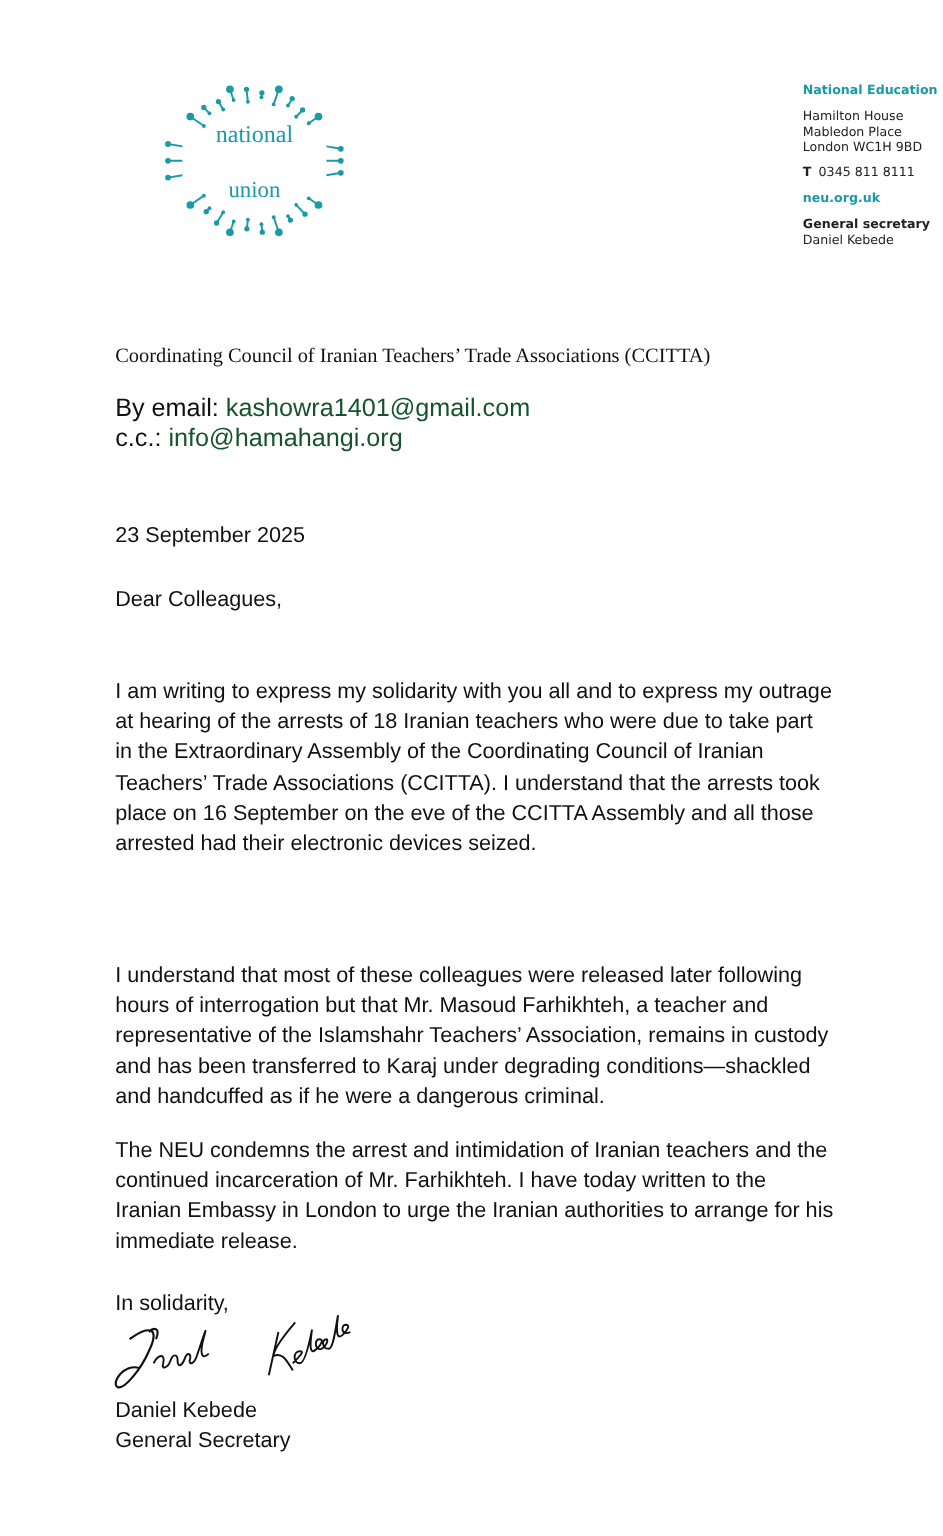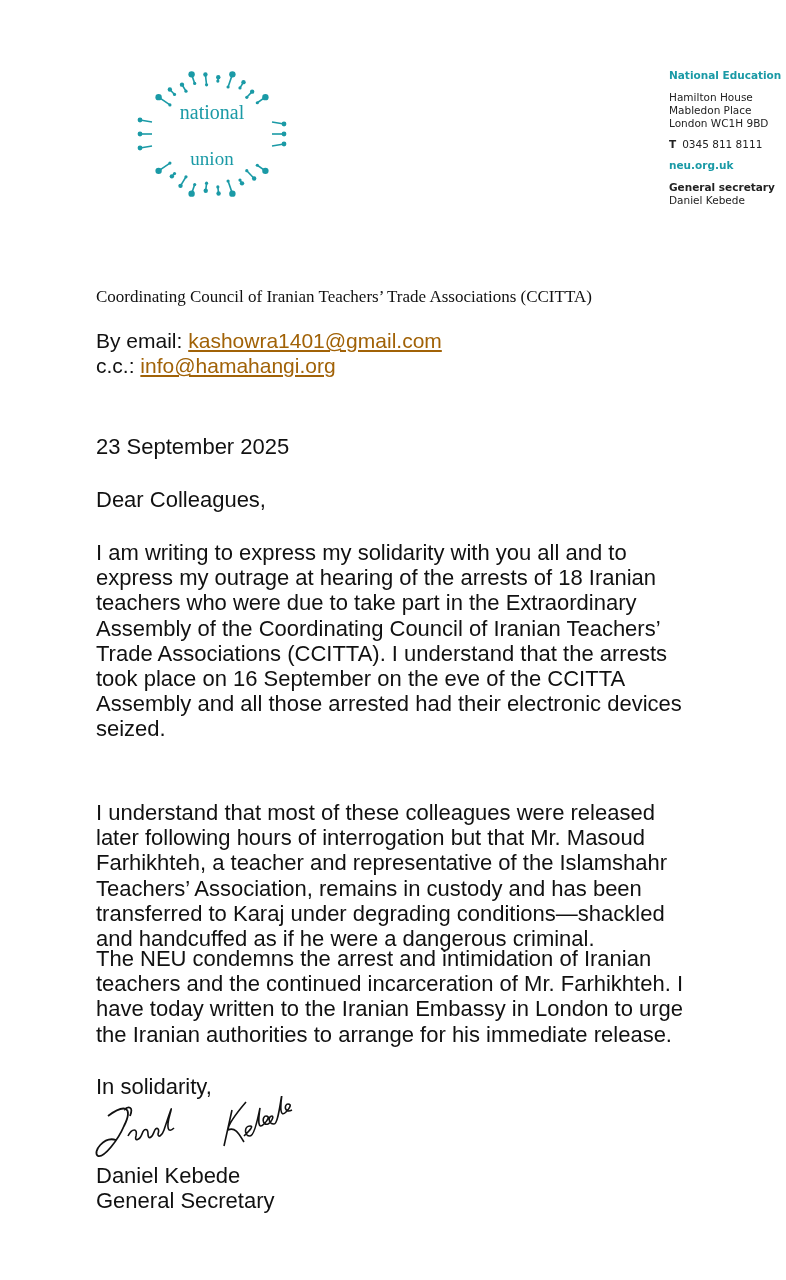--- a/index.html
+++ b/index.html
@@ -13,26 +13,26 @@
 
   .addr { position: absolute; left: 669px; top: 69px; width: 120px; font-family: "DejaVu Sans", sans-serif; font-size: 10.5px; line-height: 13px; color: #222; }
   .addr .org { color: #1a9aa6; font-weight: bold; font-size: 10.5px; margin-bottom: 9px; }
   .addr .block { margin-bottom: 8px; }
   .addr .tel b { margin-right: 6px; }
   .addr .web { color: #1a9aa6; font-weight: bold; margin-bottom: 9px; }
   .addr .gs-title { font-weight: bold; }
 
   .recipient { position: absolute; left: 96px; top: 268px; width: 596px; font-family: "Liberation Serif", serif; font-size: 17px; line-height: 25px; text-align: justify; text-align-last: left; margin-top: 16px; }
   .email { position: absolute; left: 96px; top: 328px; font-size: 21px; line-height: 25px; }
-  .email a { color: #a16207; text-decoration: underline; }
+  .email a { color: #14532d; }
 
-  .para { position: absolute; left: 96px; width: 600px; font-size: 22px; line-height: 25.2px; }
+  .para { position: absolute; left: 96px; width: 600px; font-size: 18px; line-height: 25.2px; }
   .date { top: 434px; }
   .salutation { top: 487px; }
-  .p1 { top: 540px; }
+  .p1 { top: 564px; }
   .p2 { top: 768px; margin-top: 32px; }
   .p3 { top: 946px; }
   .closing { top: 1074px; }
   .signature { position: absolute; left: 94px; top: 1096px; width: 230px; height: 70px; }
   .name { top: 1163px; }
   .title { top: 1188px; }
 </style>
 </head>
 <body>
 

